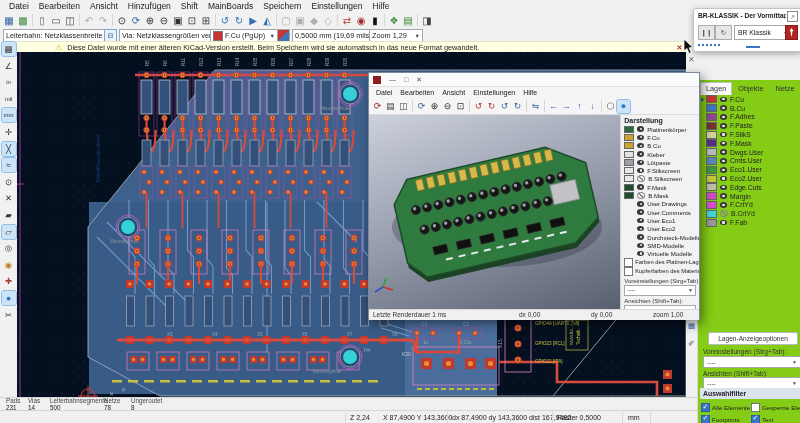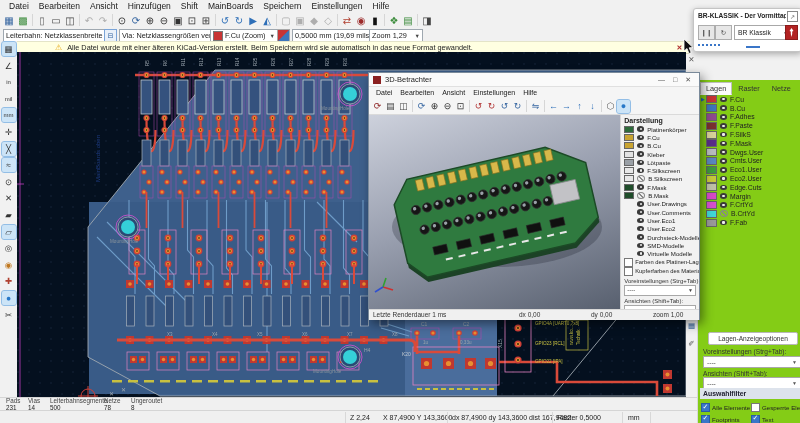--- a/index.html
+++ b/index.html
@@ -164,36 +164,36 @@
       <span>Leiterbahn: Netzklassenbreite verwenden</span>
     </div>
     <div class="tinybtn" style="left:104px;">
         <span>⊟</span>
       </div>
     <div class="combo" style="left:119px;width:86px;">
       <span>Via: Netzklassengrößen verwenden</span>
     </div>
     <div class="combo" style="left:210px;width:62px;">
       <span class="sw" id="layerSw" style="background: rgb(200, 52, 52);"></span>
-      <span>F.Cu (Zoom)</span>
+      <span>F.Cu (PgUp)</span>
         <span class="arr">▼</span>
     </div>
     <div class="tinybtn" style="left:277px;border-color:#A8A8A8;background:linear-gradient(135deg,#C83434 0 49%,#3C76BC 51% 100%);"></div>
     <div class="combo" style="left:292px;width:72px;">
       <span>0,5000 mm (19,69 mils)</span>
     </div>
     <div class="combo" style="left:369px;width:48px;">
       <span>Zoom 1,29</span>
         <span class="arr">▼</span>
     </div>
   </div>
 
   <div class="warnbar abs z1">
     <span class="warnico">⚠</span>
-    <span>Alle Datei wurde mit einer älteren KiCad-Version erstellt. Beim Speichern wird sie automatisch in das neue Format gewandelt.</span>
+    <span>Diese Datei wurde mit einer älteren KiCad-Version erstellt. Beim Speichern wird sie automatisch in das neue Format gewandelt.</span>
     <span class="warnclose">✕</span>
   </div>
 
   <div class="lefttb abs" id="lefttb">
       <div class="vtbi act">▦</div>
       <div class="vtbi">∠</div>
       <div class="vtbi" style="font-size: 6px;">in</div>
       <div class="vtbi" style="font-size: 6px;">mil</div>
       <div class="vtbi act" style="font-size: 6px;">mm</div>
       <div class="vtbi">✛</div>
@@ -829,21 +829,21 @@
   <div class="righttb abs" id="righttb">
       <div class="rtbi" style="top: 2px;">✕</div>
       <div class="rtbi" style="top: 16px;">⋯</div>
       <div class="rtbi" style="top: 268px; color: rgb(53, 101, 160);">▦</div>
       <div class="rtbi" style="top: 286px;">✐</div>
     </div>
 
   <div class="panel abs z2">
     <div class="tabs" id="panelTabs">
         <div class="tab active">Lagen</div>
-        <div class="tab">Raster</div>
+        <div class="tab">Objekte</div>
         <div class="tab">Netze</div>
       </div>
     <div class="lyrlist" id="lyrlist">
         <div class="lrow">
           <span class="ar">▶</span>
           <span class="lsw" style="background: rgb(200, 52, 52);"></span>
           <span class="eye"></span>
           <span class="lname">F.Cu</span>
         </div>
         <div class="lrow">
@@ -983,21 +983,20 @@
         <div class="fitem">
           <span class="cb on"></span>
           <span class="flabel">Regelbereiche</span>
         </div>
       </div>
   </div>
 
   <div class="v3d abs z3">
     <div class="v3d-title">
       <span class="ico"></span>
-      <span class="t">3D-Betrachter</span>
       <span class="wbtn">—</span>
       <span class="wbtn">□</span>
       <span class="wbtn">✕</span>
     </div>
     <div class="v3d-menu" id="v3dmenu">
         <span class="mi">Datei</span>
         <span class="mi">Bearbeiten</span>
         <span class="mi">Ansicht</span>
         <span class="mi">Einstellungen</span>
         <span class="mi">Hilfe</span>

